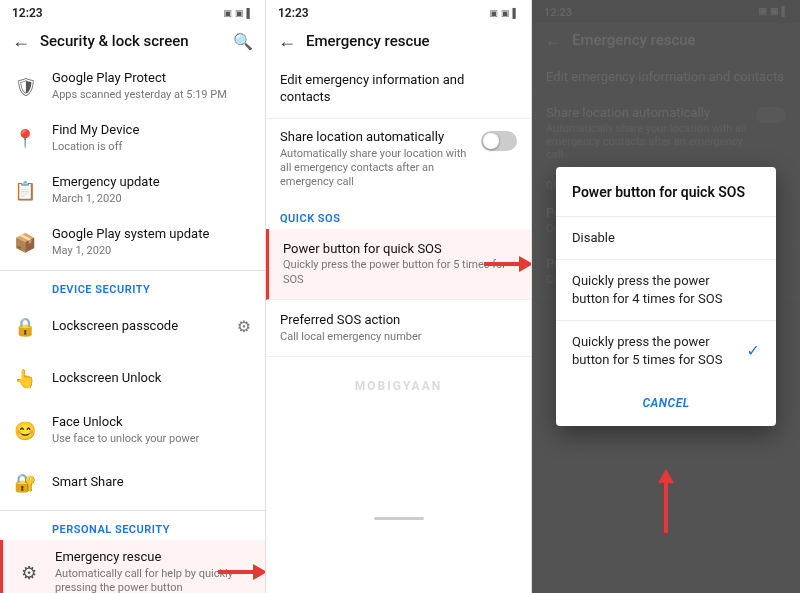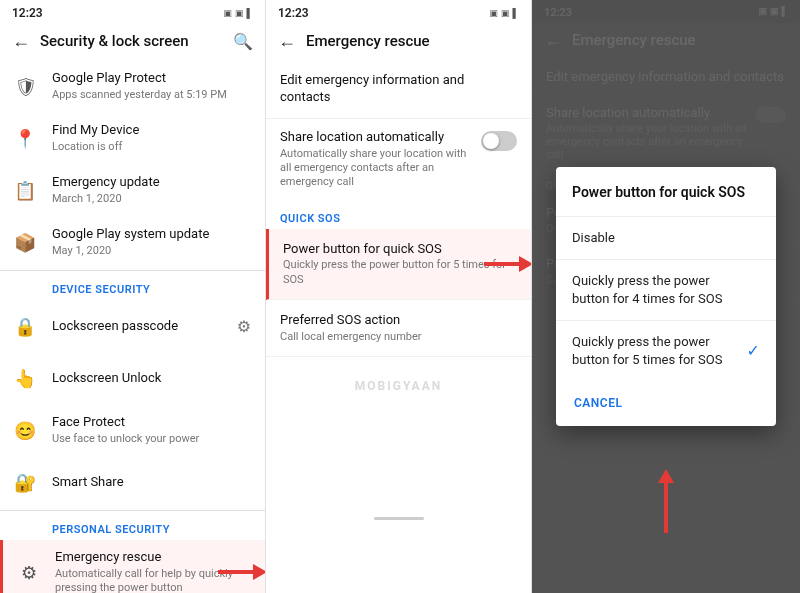--- a/index.html
+++ b/index.html
@@ -254,23 +254,24 @@
       color: #1a73e8;
       font-size: 16px;
     }
     .dialog-divider {
       height: 1px;
       background: #eee;
       margin: 2px 0;
     }
     .dialog-actions {
       display: flex;
-      justify-content: flex-start;
+      justify-content: center;
       padding: 6px 8px 2px;
       margin-top: 4px;
+      font-style: italic;
     }
     .dialog-btn {
       font-size: 12px;
       font-weight: 600;
       color: #1a73e8;
       padding: 6px 10px;
       cursor: pointer;
       text-transform: uppercase;
       letter-spacing: 0.5px;
     }
@@ -392,21 +393,21 @@
     <div class="list-item">
       <span class="item-icon">👆</span>
       <div class="item-content">
         <div class="item-title">Lockscreen Unlock</div>
       </div>
     </div>
 
     <div class="list-item">
       <span class="item-icon">😊</span>
       <div class="item-content">
-        <div class="item-title">Face Protect</div>
+        <div class="item-title">Face Unlock</div>
         <div class="item-subtitle">Use face to unlock your power</div>
       </div>
     </div>
 
     <div class="list-item">
       <span class="item-icon">🔐</span>
       <div class="item-content">
         <div class="item-title">Smart Share</div>
       </div>
     </div>

